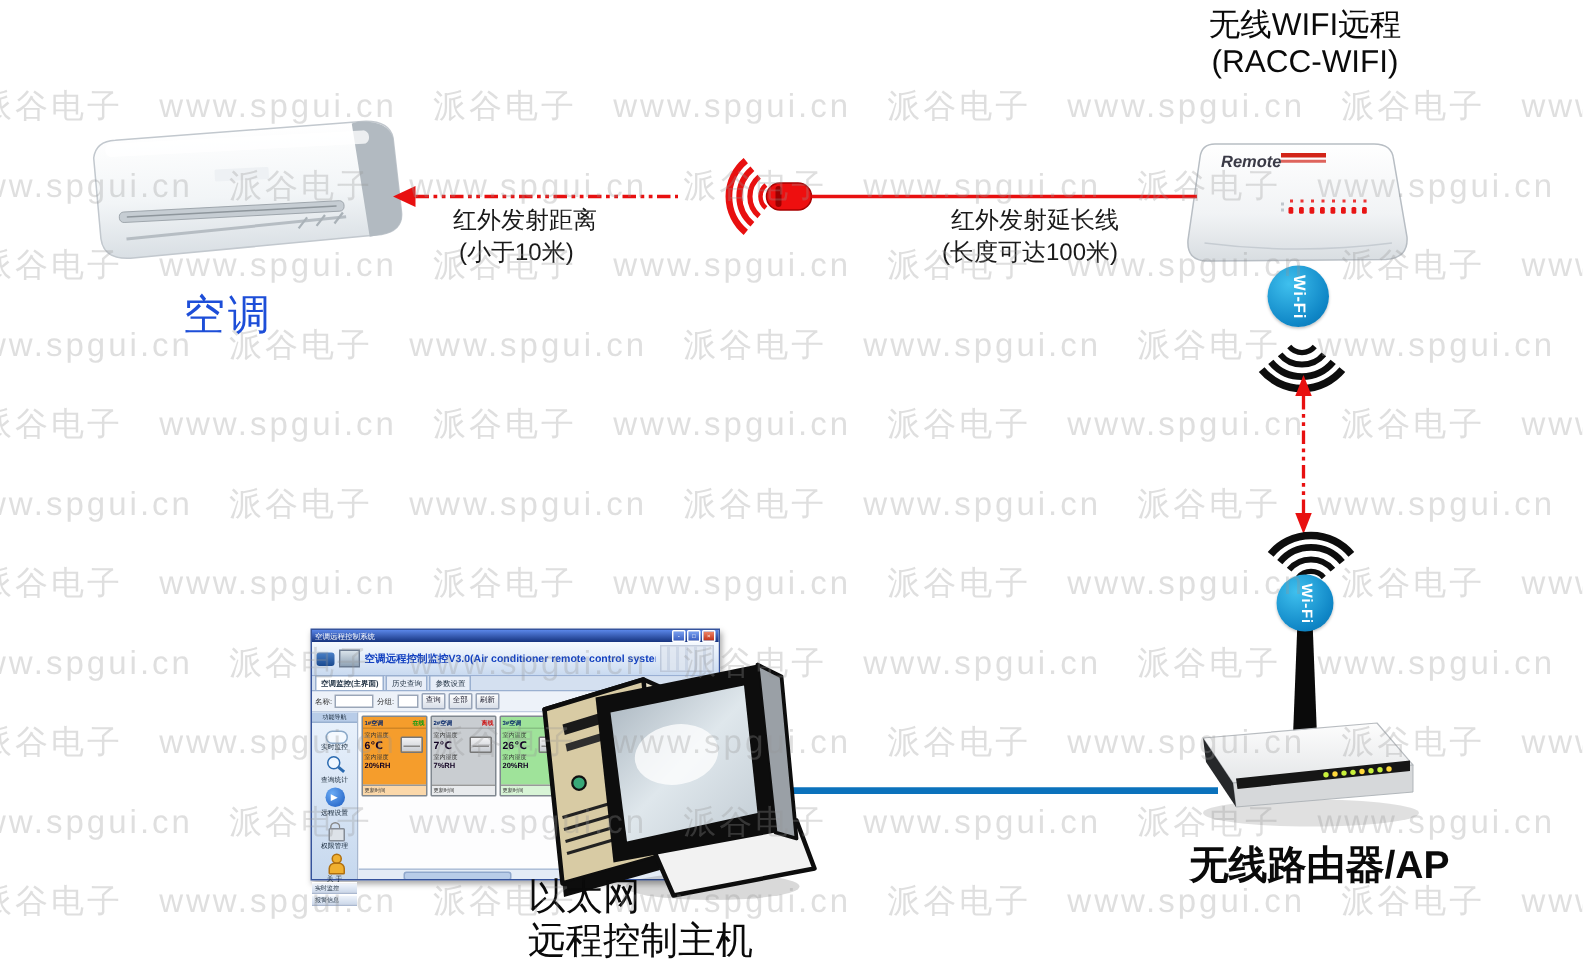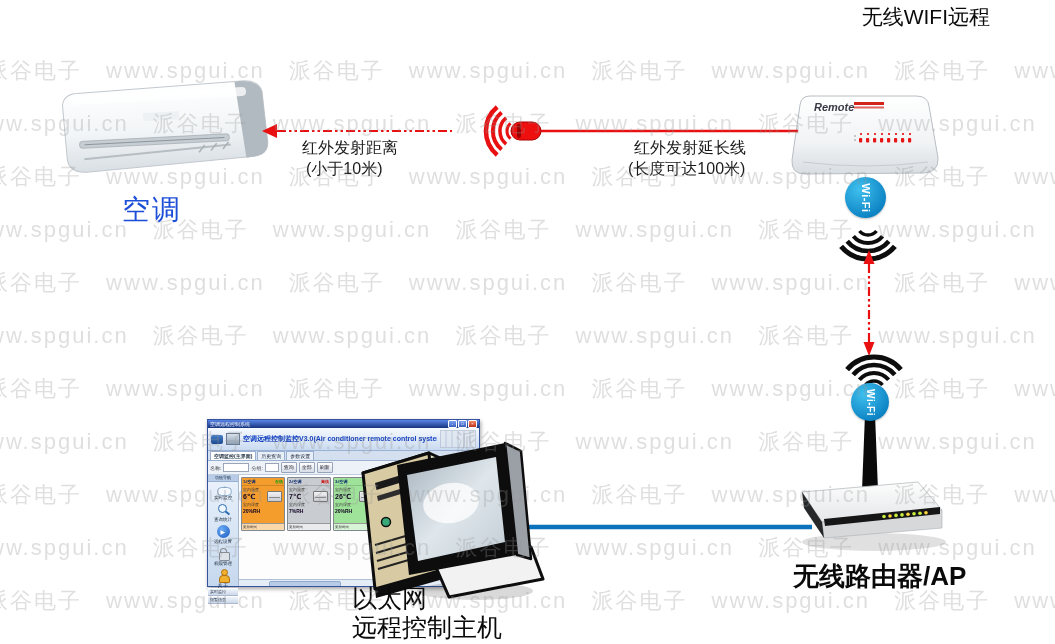--- a/index.html
+++ b/index.html
@@ -7,21 +7,21 @@
   #canvas{position:relative;width:1055px;height:644px;background:#ffffff;overflow:hidden;}
   .abs{position:absolute;}
   svg{display:block;}
 
   
   #wm{position:absolute;inset:0;pointer-events:none;z-index:50;}
   .wm-row{position:absolute;white-space:nowrap;font-size:22px;letter-spacing:2px;word-spacing:16px;
           color:rgba(150,150,150,0.30);font-weight:400;}
 
   
-  #ctl-title{left:750px;top:4px;width:240px;text-align:right;font-size:21px;line-height:25px;color:#0a0a0a;z-index:5;}
+  #ctl-title{left:750px;top:4px;width:240px;text-align:center;font-size:21px;line-height:25px;color:#0a0a0a;z-index:5;}
   #ac-label{left:122px;top:191px;font-size:28px;color:#1d4ed8;letter-spacing:2px;z-index:5;}
   .ir-label{font-size:16px;line-height:21px;color:#1a1a1a;z-index:5;}
   #ir-left-label{left:302px;top:137px;}
   #ir-right-label{left:628px;top:137px;}
   #router-label{left:793px;top:559px;font-size:26px;color:#0a0a0a;z-index:12;font-weight:bold;}
   #host-label{left:352px;top:584px;width:180px;text-align:left;font-size:25px;line-height:29px;color:#0a0a0a;z-index:12;}
 
   
   .wifi-badge{border-radius:50%;background:radial-gradient(circle at 35% 30%,#3fc0ee,#0f86c6 70%,#0a6ea8);
       display:flex;align-items:center;justify-content:center;z-index:12;box-shadow:0 1px 2px rgba(0,0,0,.25);}
@@ -103,20 +103,21 @@
   #sw .hscroll{position:absolute;left:0;right:0;bottom:0;height:6px;background:#e4ecf6;border-top:1px solid #b0c0d8;}
   #sw .hthumb{position:absolute;left:30px;top:1px;width:70px;height:4px;background:#b8cce8;border:0.5px solid #90a8cc;border-radius:2px;}
 </style>
 </head>
 <body>
 
 <div id="canvas">
 
   <div class="abs" id="ctl-title">
     <div>无线WIFI远程</div>
+    <div>(RACC-WIFI)</div>
   </div>
 
   <svg class="abs" style="left:48px;top:80px;z-index:4" width="234" height="104" viewBox="0 0 234 104">
     <defs>
       <linearGradient id="acg" x1="0" y1="0" x2="0" y2="1">
         <stop offset="0" stop-color="#ffffff"></stop>
           <stop offset="0.55" stop-color="#f2f5f7"></stop>
           <stop offset="1" stop-color="#d9dfe4"></stop>
       </linearGradient>
     </defs>

